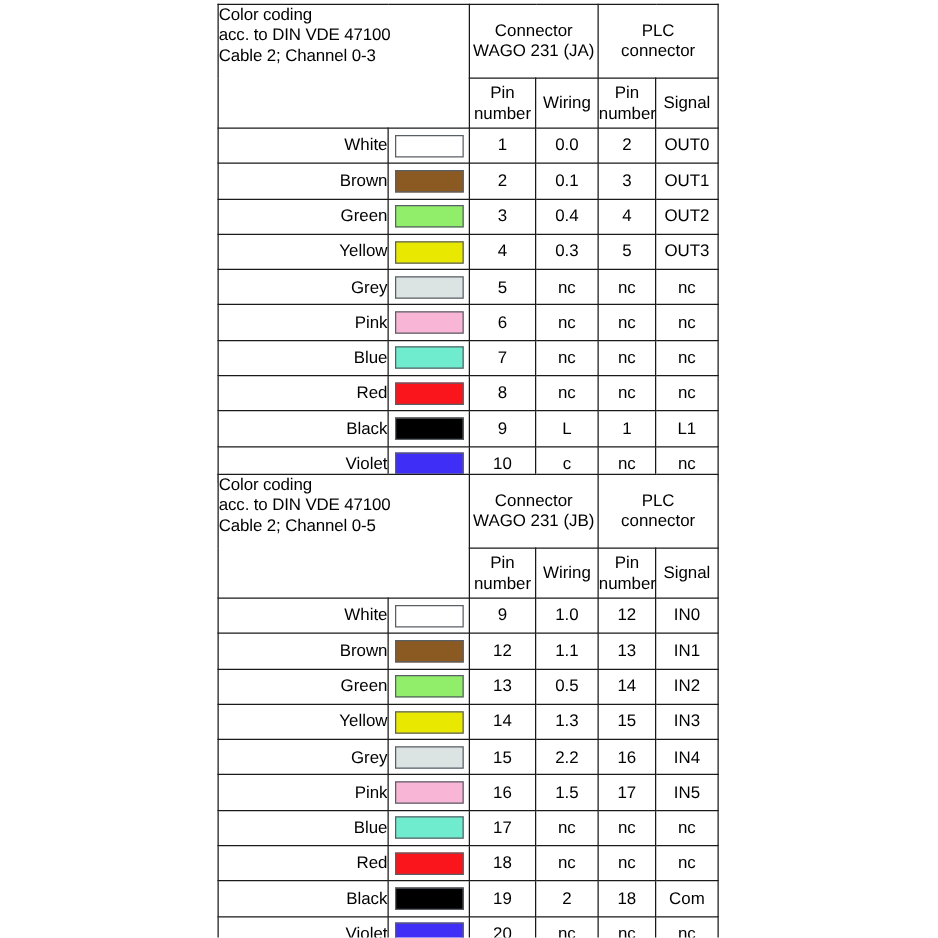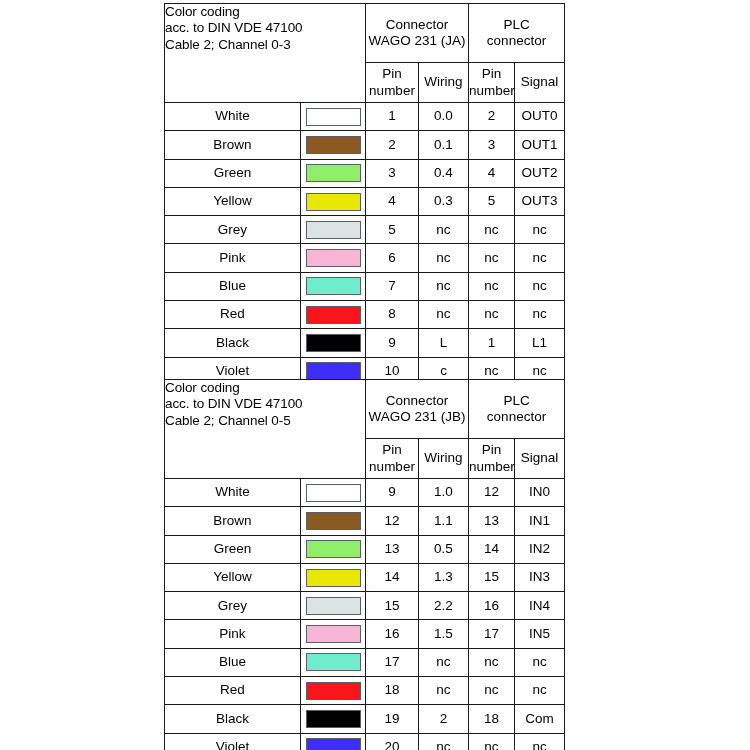--- a/index.html
+++ b/index.html
@@ -14,21 +14,21 @@
     font-family: "Liberation Sans", sans-serif;
     color: #000000;
   }
   .page {
     position: relative;
     width: 750px;
     height: 750px;
   }
   .wiring-table {
     position: absolute;
-    left: 164px;
+    left: 174px;
     width: 400px;
     border-collapse: collapse;
     table-layout: fixed;
     background: #ffffff;
   }
   #table-1 { top: 3px; }
   #table-2 { top: 379px; }
 
   .wiring-table td,
   .wiring-table th {
@@ -76,21 +76,21 @@
     line-height: 1.2;
   }
   .subhead .sline { display: block; white-space: nowrap; }
 
   .row-cell {
     height: 27.3px;
     text-align: center;
     vertical-align: middle;
   }
   .color-name {
-    text-align: center;
+    text-align: right;
     padding-left: 7px;
     font-size: 13.5px;
   }
   .swatch-cell {
     padding: 0;
     vertical-align: middle;
     text-align: center;
   }
   .swatch {
     display: inline-block;

